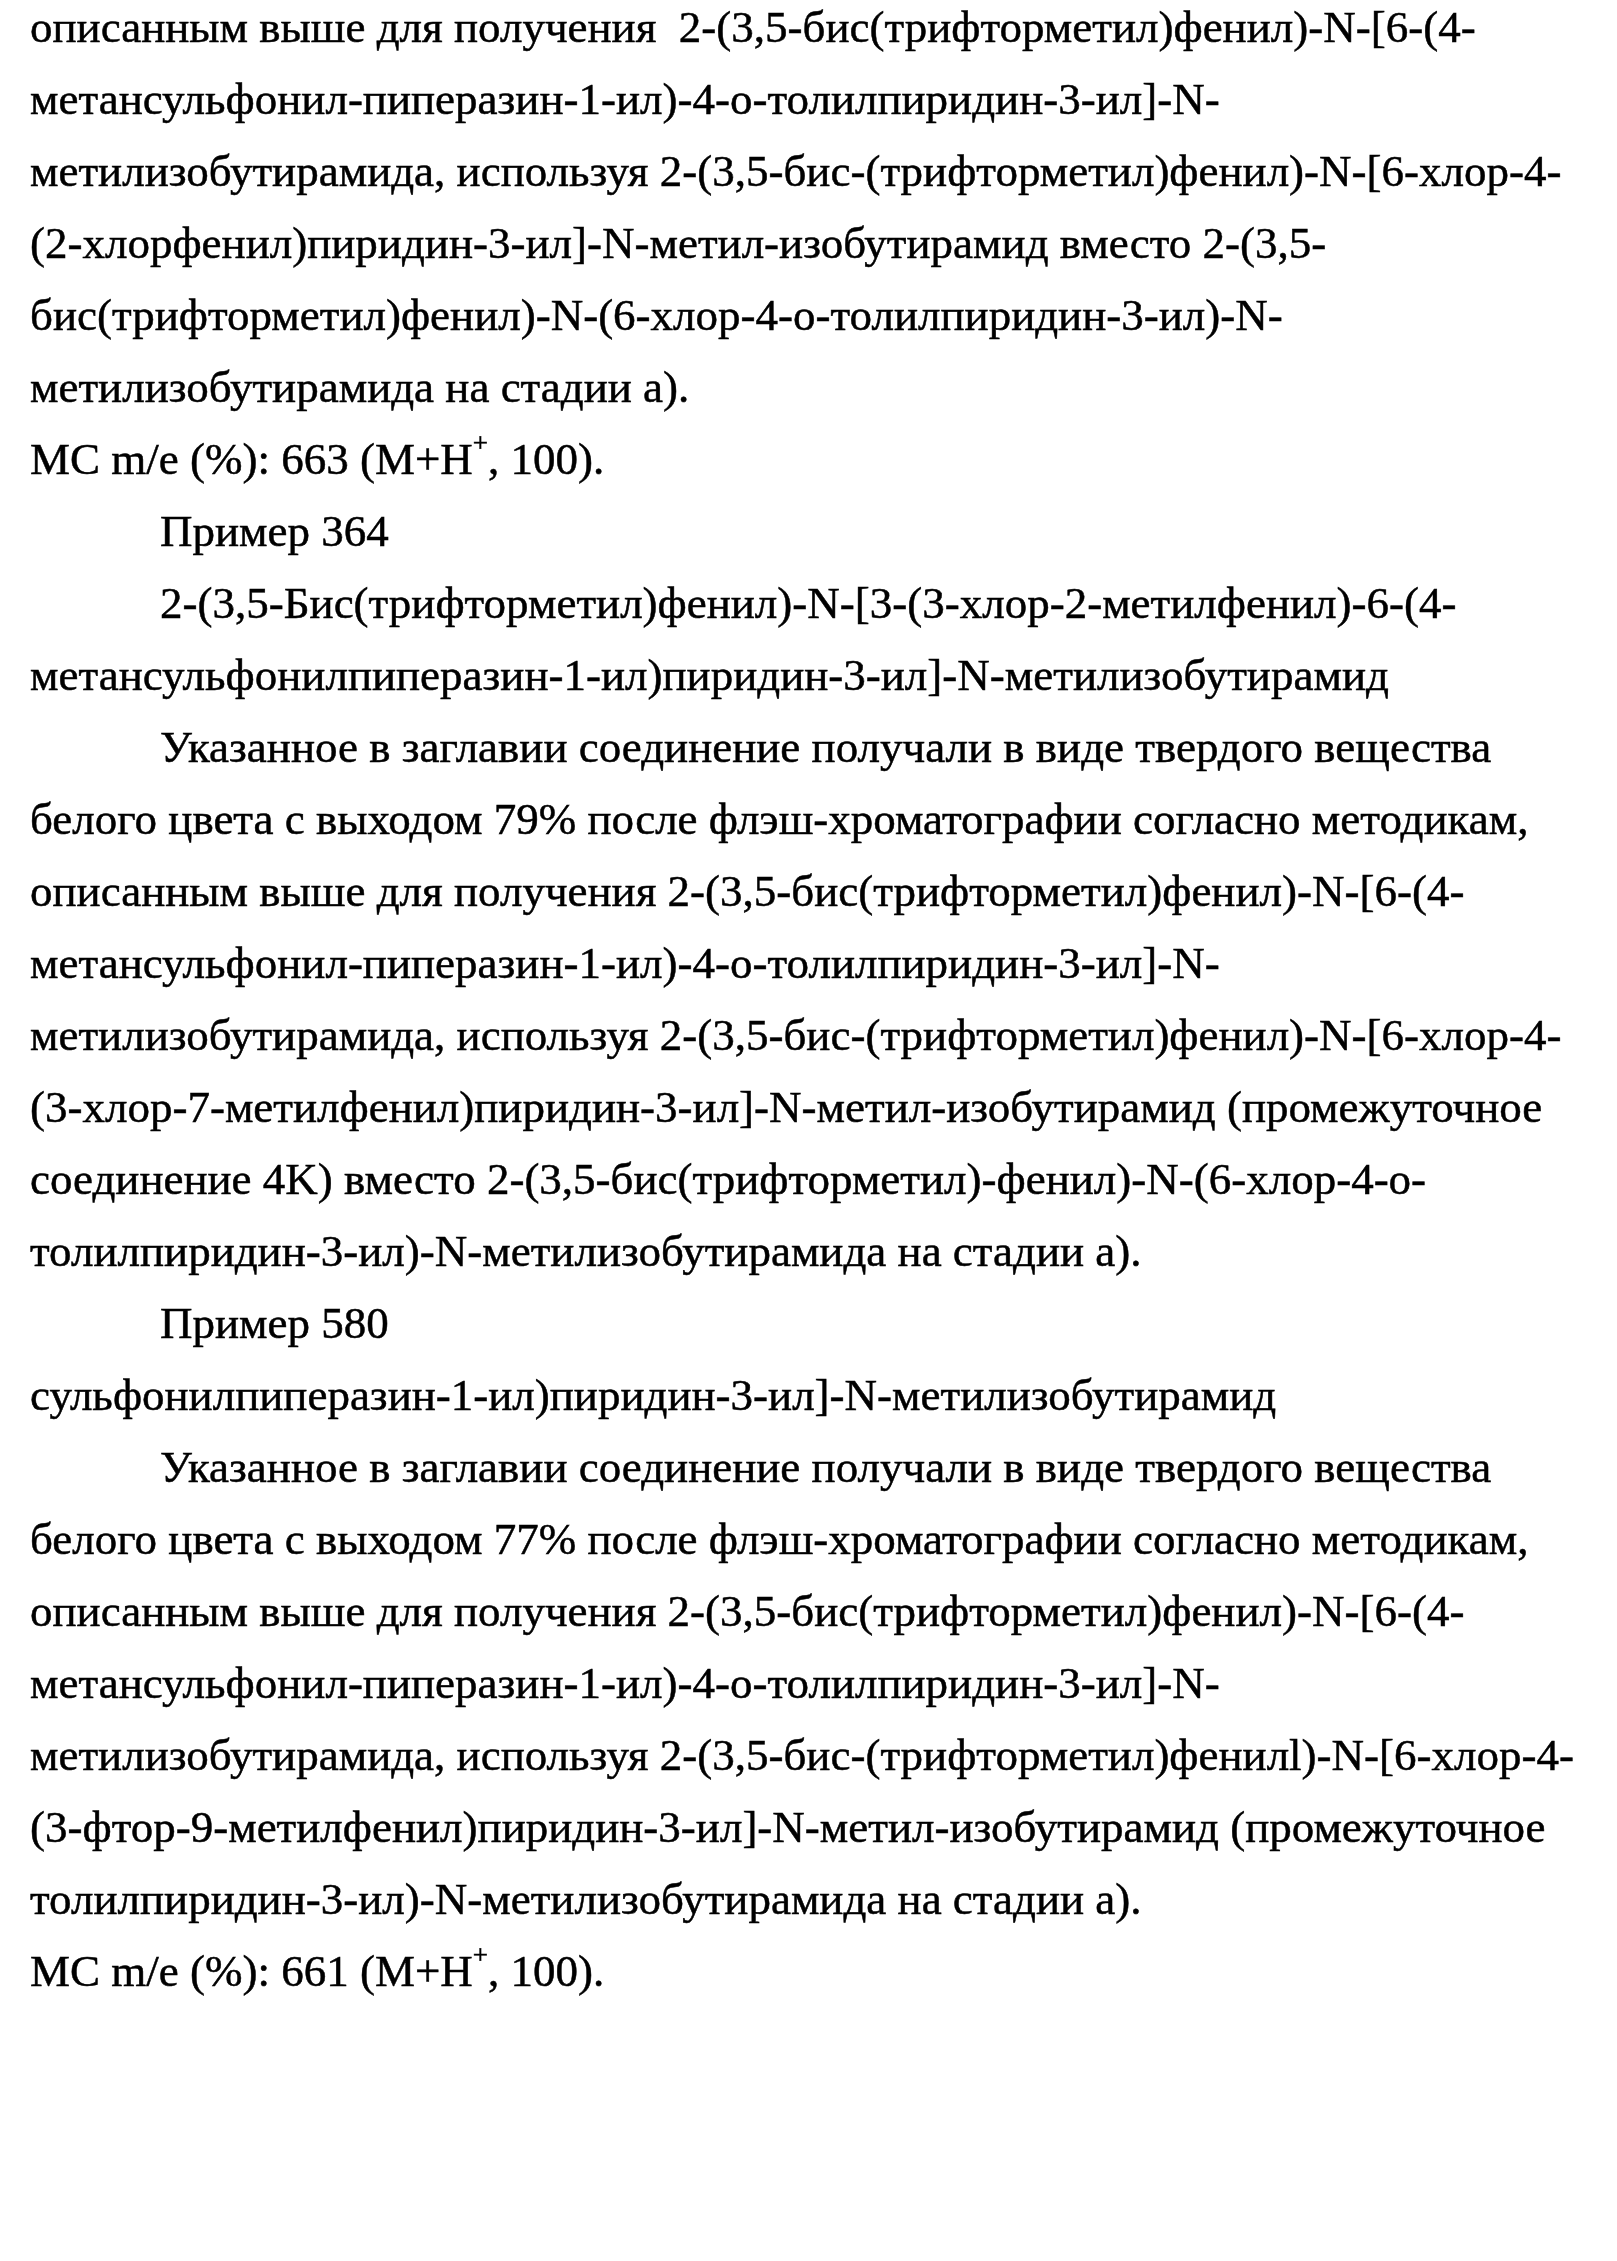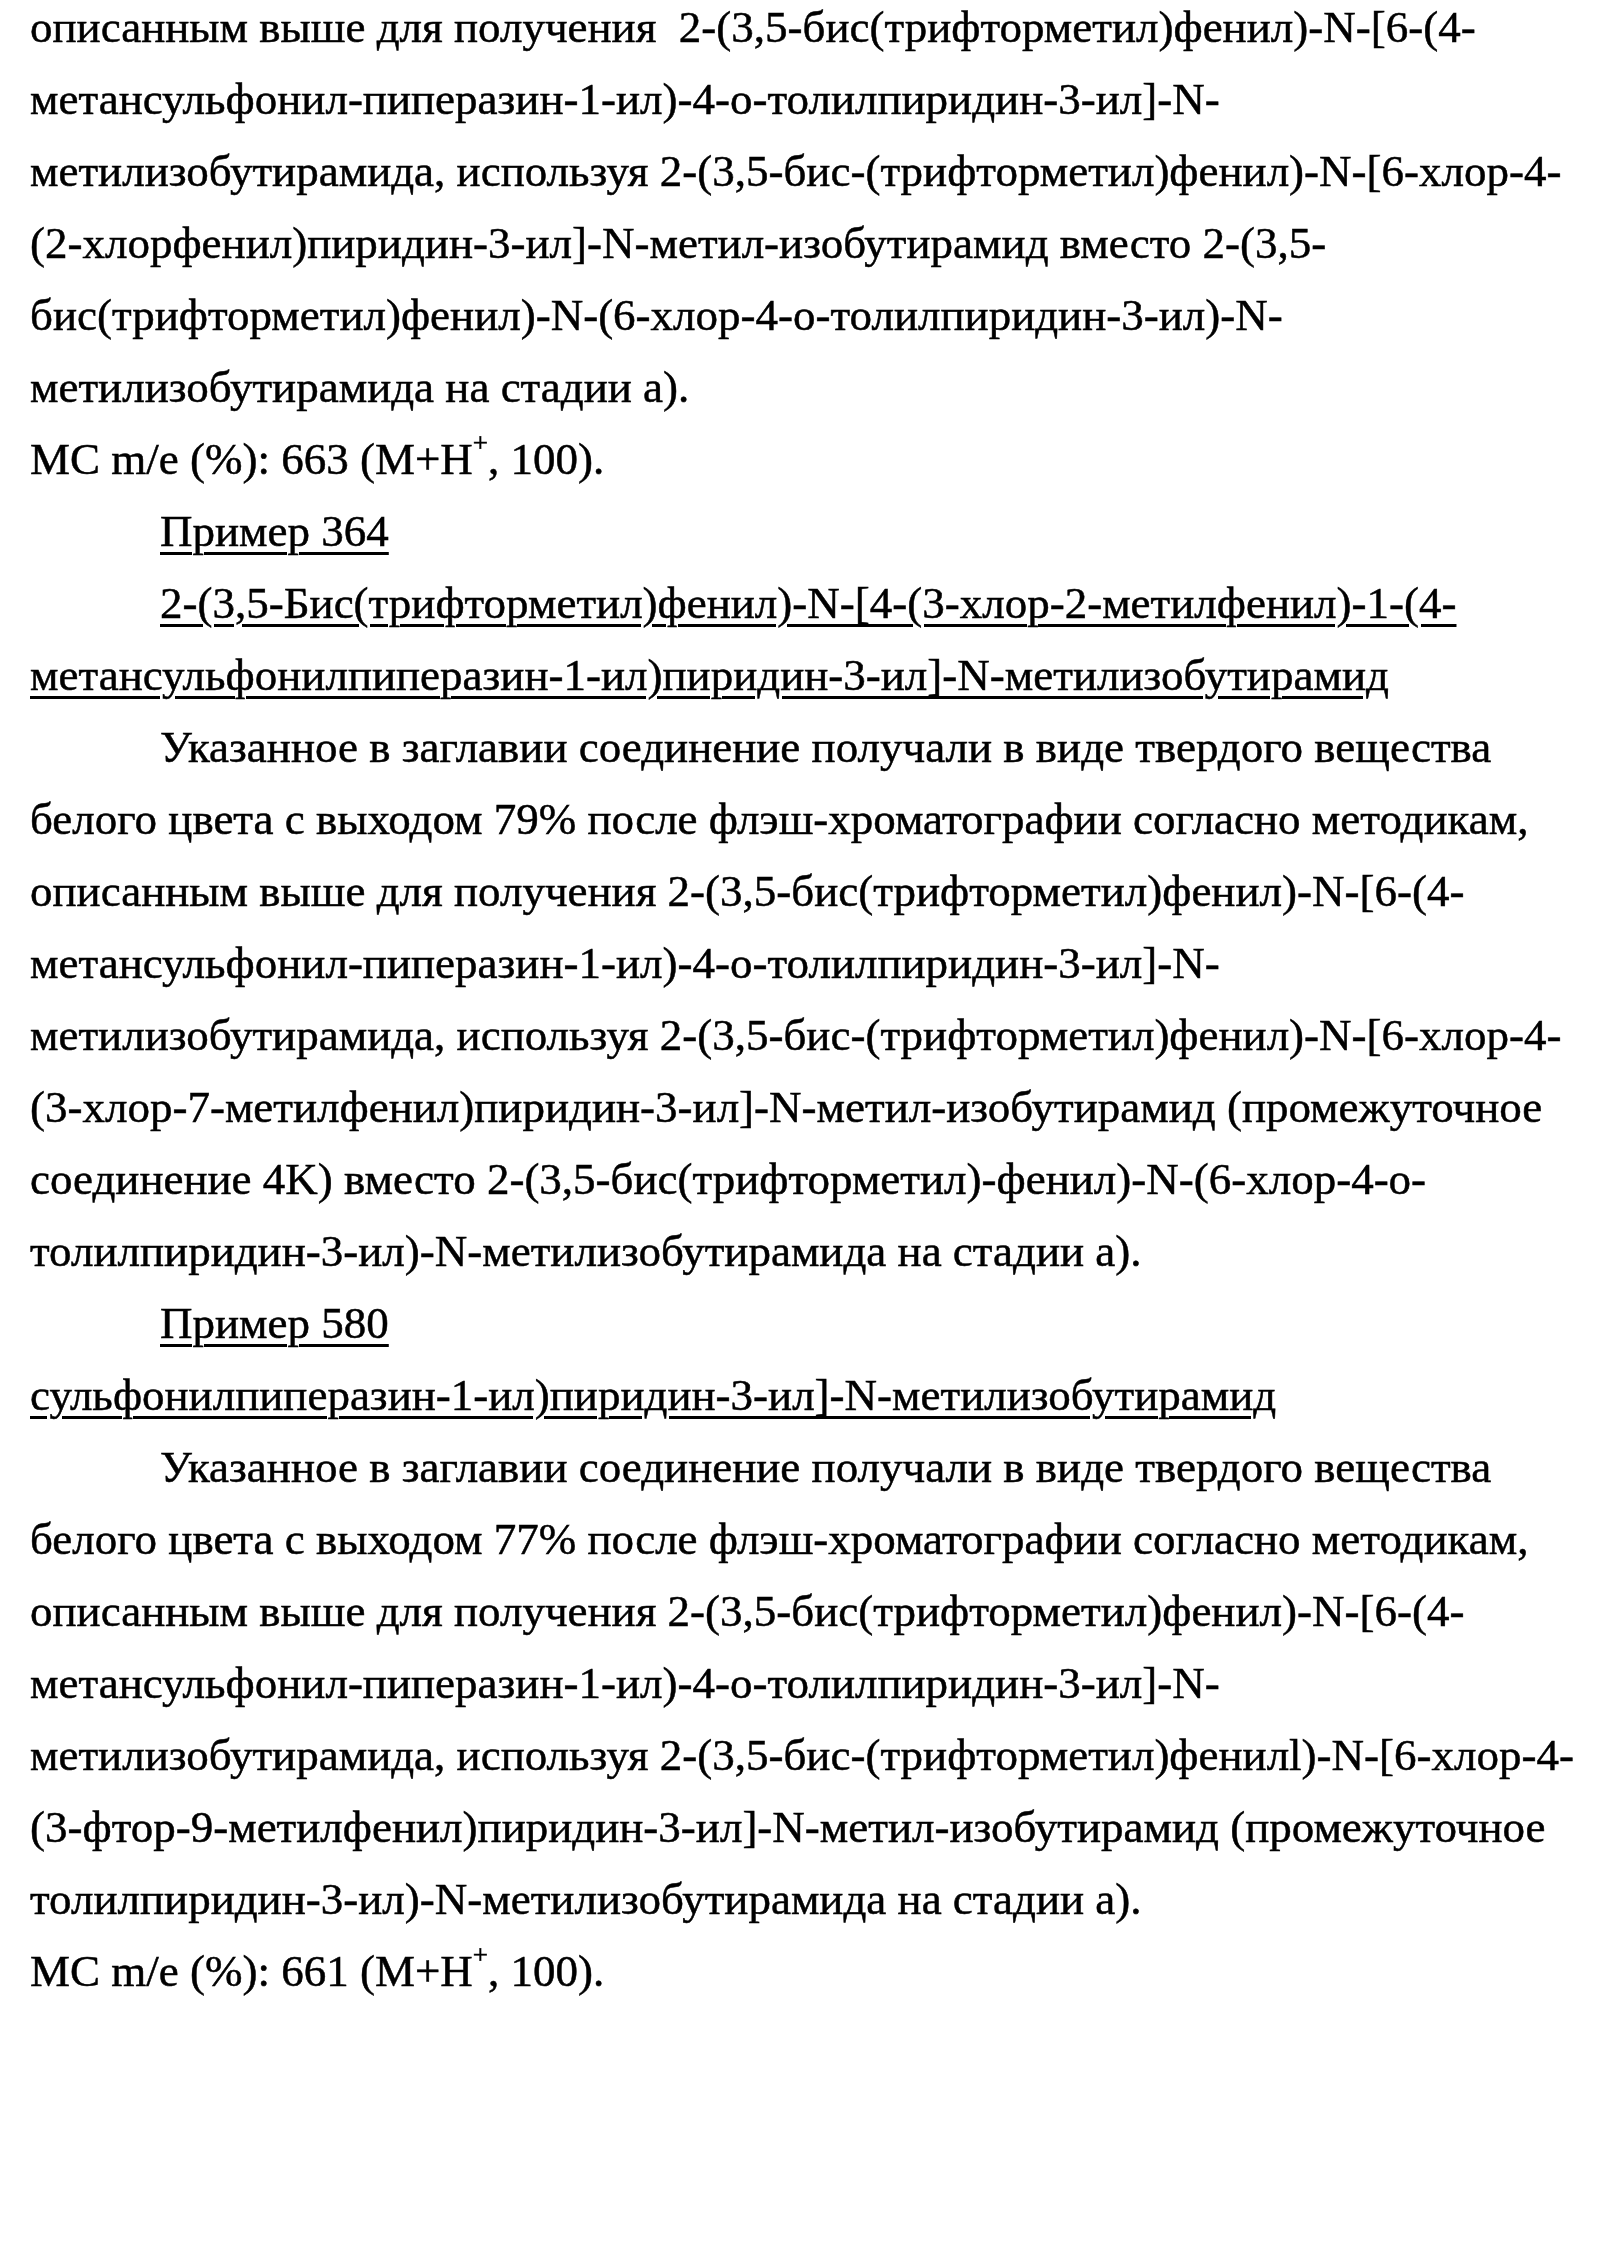--- a/index.html
+++ b/index.html
@@ -24,21 +24,20 @@
     color: #000000;
     -webkit-text-stroke: 0.5px #000;
   }
   .line {
     display: block;
     white-space: pre;
     height: 72px;
   }
   .indent { padding-left: 130px; }
   .u {
-    text-decoration: underline;
     text-decoration-thickness: 2.5px;
     text-underline-offset: 5.9px;
   }
   sup.plus {
     font-size: 27px;
     vertical-align: 0;
     position: relative;
     top: -22px;
     line-height: 0;
   }
@@ -53,21 +52,21 @@
     <span class="line">метансульфонил-пиперазин-1-ил)-4-о-толилпиридин-3-ил]-N-</span>
     <span class="line">метилизобутирамида, используя 2-(3,5-бис-(трифторметил)фенил)-N-[6-хлор-4-</span>
     <span class="line">(2-хлорфенил)пиридин-3-ил]-N-метил-изобутирамид вместо 2-(3,5-</span>
     <span class="line">бис(трифторметил)фенил)-N-(6-хлор-4-о-толилпиридин-3-ил)-N-</span>
     <span class="line">метилизобутирамида на стадии а).</span>
     <span class="line"><span>MC m/e (%): 663 (M+H</span><sup class="plus">+</sup><span>, 100).</span></span>
   </div>
 
   <div>
     <span class="line indent"><span class="u">Пример 364</span></span>
-    <span class="line indent"><span class="u">2-(3,5-Бис(трифторметил)фенил)-N-[4-(3-хлор-2-метилфенил)-1-(4-</span></span>
+    <span class="line indent"><span class="u">2-(3,5-Бис(трифторметил)фенил)-N-[3-(3-хлор-2-метилфенил)-6-(4-</span></span>
     <span class="line"><span class="u">метансульфонилпиперазин-1-ил)пиридин-3-ил]-N-метилизобутирамид</span></span>
     <span class="line indent">Указанное в заглавии соединение получали в виде твердого вещества</span>
     <span class="line">белого цвета с выходом 79% после флэш-хроматографии согласно методикам,</span>
     <span class="line">описанным выше для получения 2-(3,5-бис(трифторметил)фенил)-N-[6-(4-</span>
     <span class="line">метансульфонил-пиперазин-1-ил)-4-о-толилпиридин-3-ил]-N-</span>
     <span class="line">метилизобутирамида, используя 2-(3,5-бис-(трифторметил)фенил)-N-[6-хлор-4-</span>
     <span class="line">(3-хлор-7-метилфенил)пиридин-3-ил]-N-метил-изобутирамид (промежуточное</span>
     <span class="line">соединение 4K) вместо 2-(3,5-бис(трифторметил)-фенил)-N-(6-хлор-4-о-</span>
     <span class="line">толилпиридин-3-ил)-N-метилизобутирамида на стадии а).</span>
   </div>

